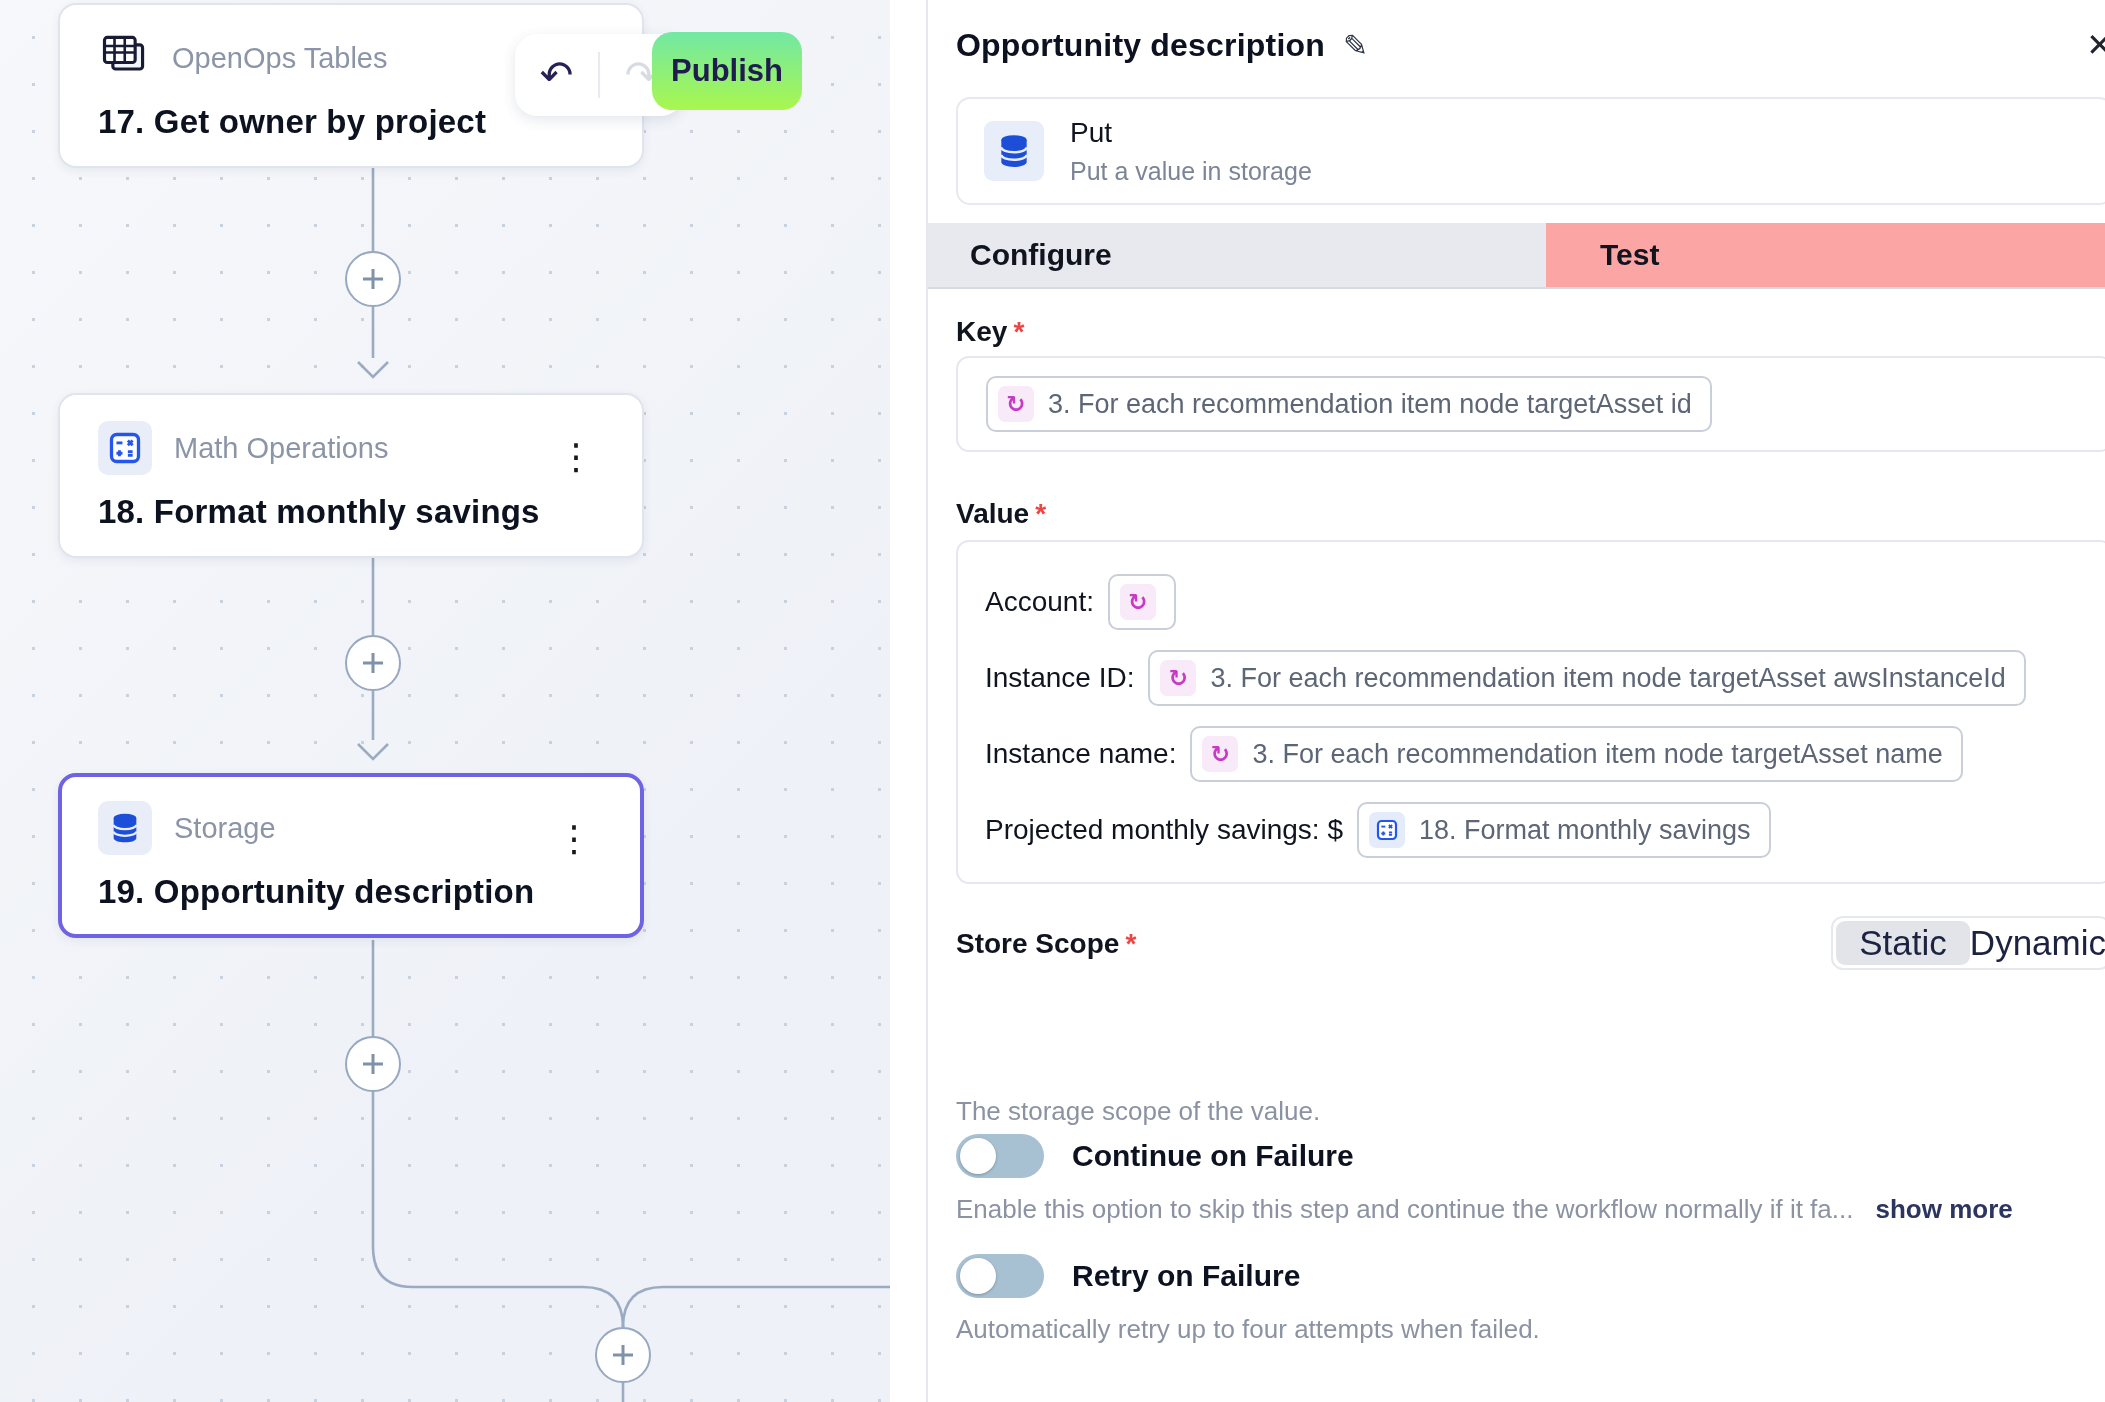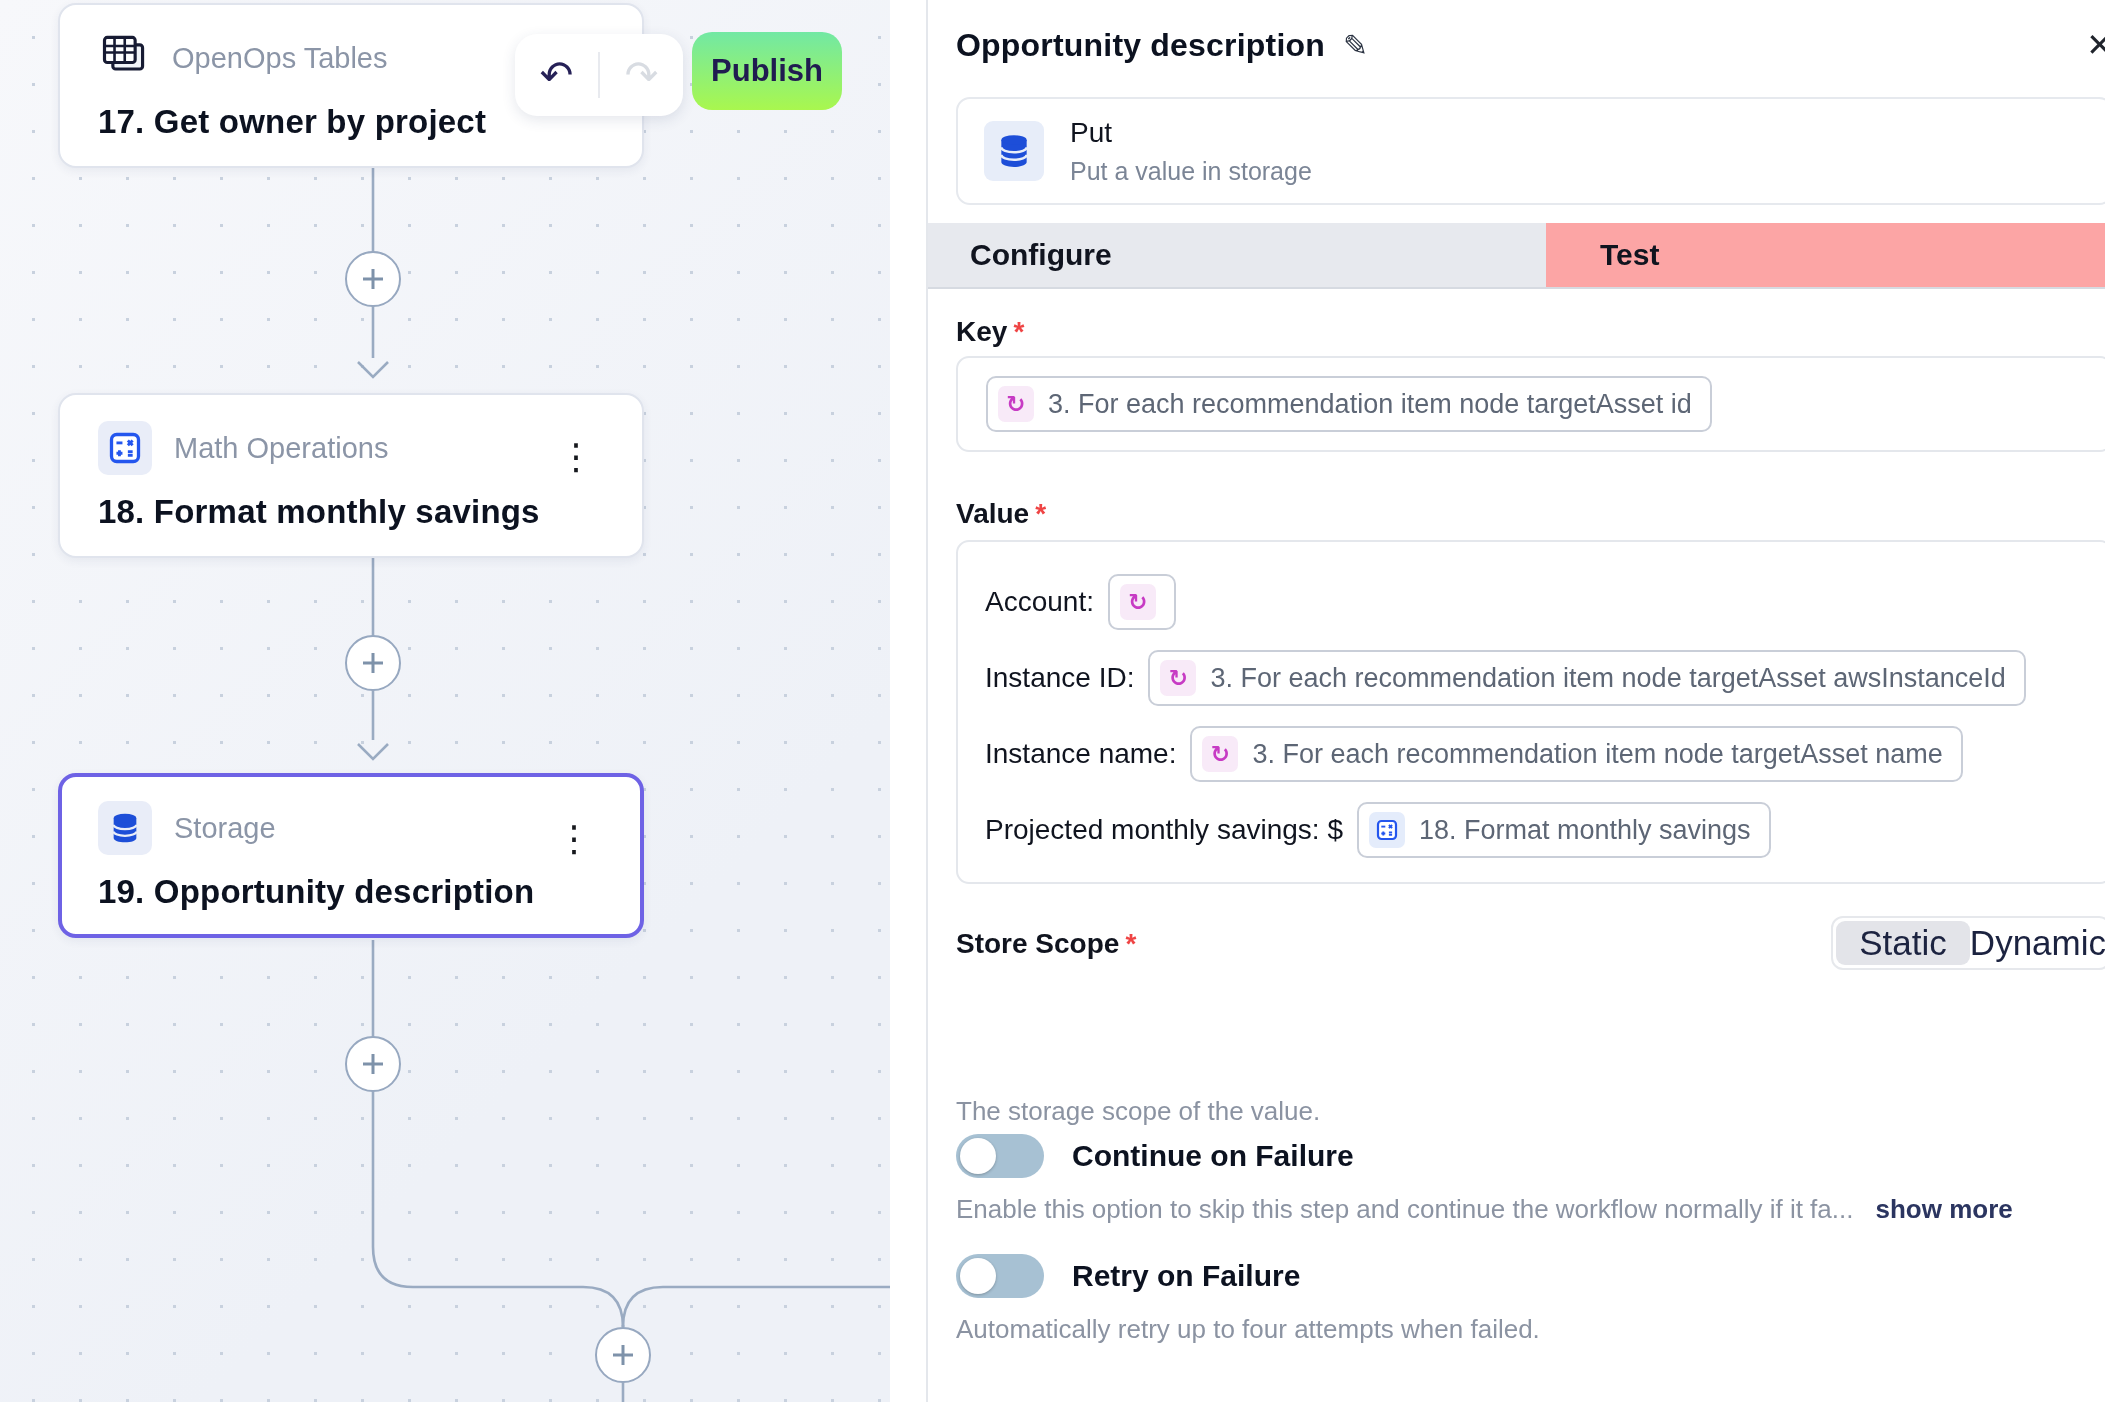--- a/index.html
+++ b/index.html
@@ -29,21 +29,21 @@
     display:flex; align-items:center; justify-content:center; }
   .kebab { position:absolute; right:40px; top:40px; font-size:36px; color:#16181d; line-height:1;
     cursor:pointer; padding:4px 8px; }
 
   .float-toolbar { position:absolute; left:515px; top:34px; width:168px; height:82px; background:#fff;
     border-radius:22px; box-shadow:0 4px 14px rgba(40,60,100,.12); display:flex; align-items:center; z-index:5; }
   .float-toolbar .tbtn { flex:1; text-align:center; font-size:40px; line-height:1; background:none; border:none; cursor:pointer; }
   .undo-glyph { color:#262157; }
   .redo-glyph { color:#d8dce2; }
   .tb-divider { width:2px; height:46px; background:#e8eaef; }
-  .publish-btn { position:absolute; left:692px; top:32px; width:150px; height:78px; border:none;
+  .publish-btn { position:absolute; left:652px; top:32px; width:150px; height:78px; border:none;
     border-radius:20px; background:linear-gradient(180deg,#72e8a4 0%, #a9f74e 100%);
     font-family:"Liberation Sans", sans-serif; font-size:31px; font-weight:700; color:#201c50; cursor:pointer; z-index:6; }
 
   
   .panel { position:absolute; left:926px; top:0; width:1215px; height:1402px; background:#fff;
     border-left:2px solid #e4e7ec; }
   .panel-inner { position:relative; width:100%; height:100%; }
   .panel-header { position:absolute; left:28px; right:28px; top:26px; display:flex; align-items:center; }
   .panel-title { font-size:32px; font-weight:700; color:#0c1220; letter-spacing:.2px; }
   .pencil { font-size:30px; color:#2b3342; margin-left:18px; cursor:pointer; }

